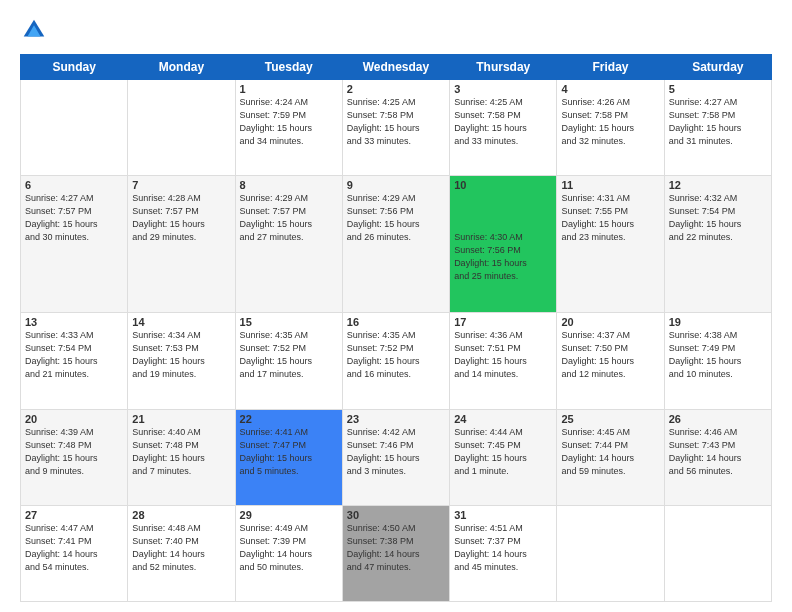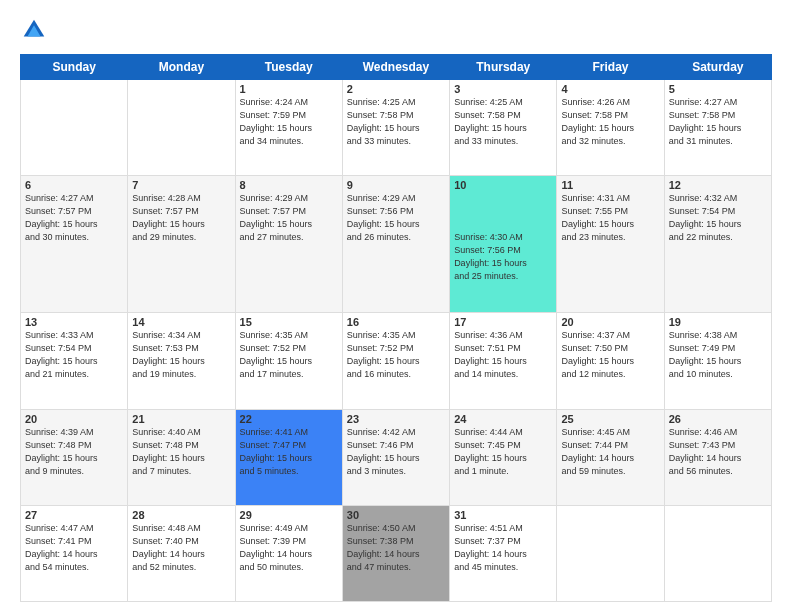--- a/index.html
+++ b/index.html
@@ -202,21 +202,21 @@
 Daylight: 15 hours
 and 27 minutes.</div>
           </td>
           <td style="background: rgb(245, 245, 245);">
             <span class="day-number">9</span>
             <div class="day-info" style="white-space: pre-line;">Sunrise: 4:29 AM
 Sunset: 7:56 PM
 Daylight: 15 hours
 and 26 minutes.</div>
           </td>
-          <td style="background: #5eead4;">
+          <td style="background: #22c55e;">
             <span class="day-number">10</span>
             <div class="day-info" style="white-space: pre-line; margin-top: 40px;">Sunrise: 4:30 AM
 Sunset: 7:56 PM
 Daylight: 15 hours
 and 25 minutes.</div>
           </td>
           <td style="background: rgb(245, 245, 245);">
             <span class="day-number">11</span>
             <div class="day-info" style="white-space: pre-line;">Sunrise: 4:31 AM
 Sunset: 7:55 PM

